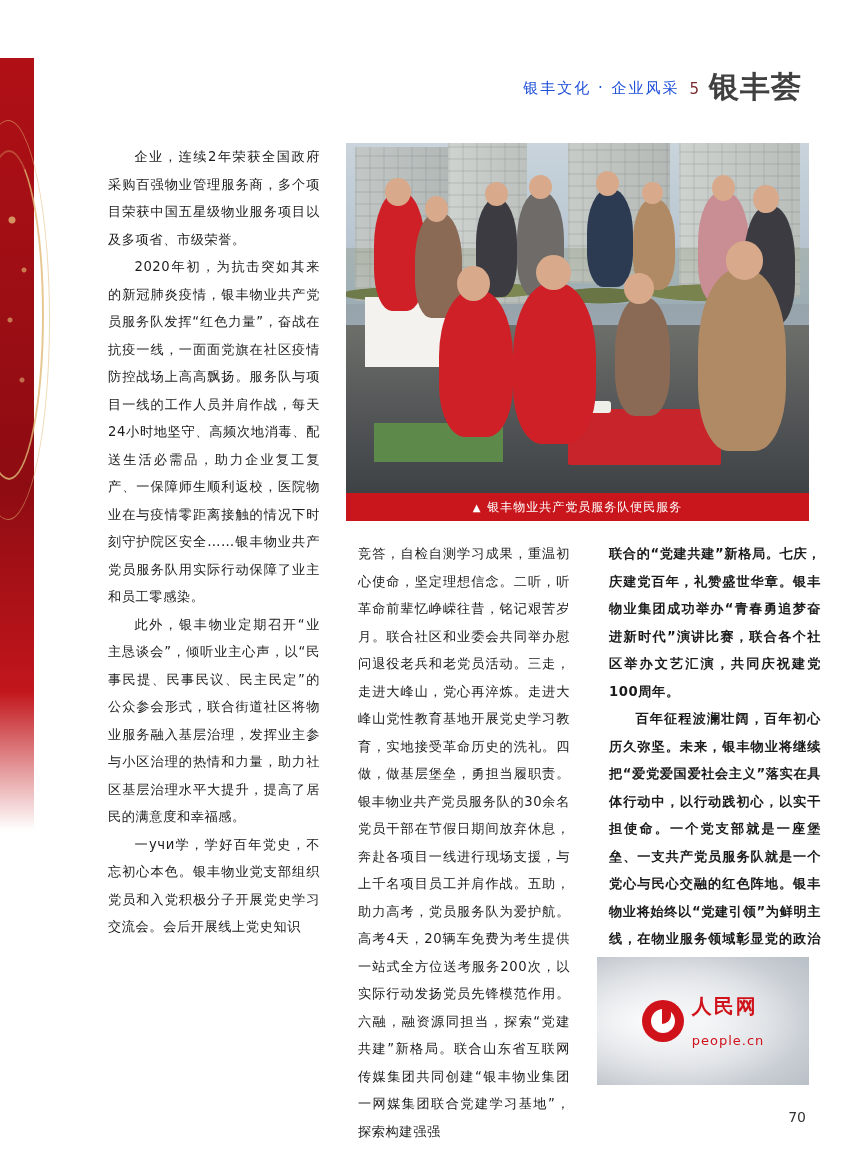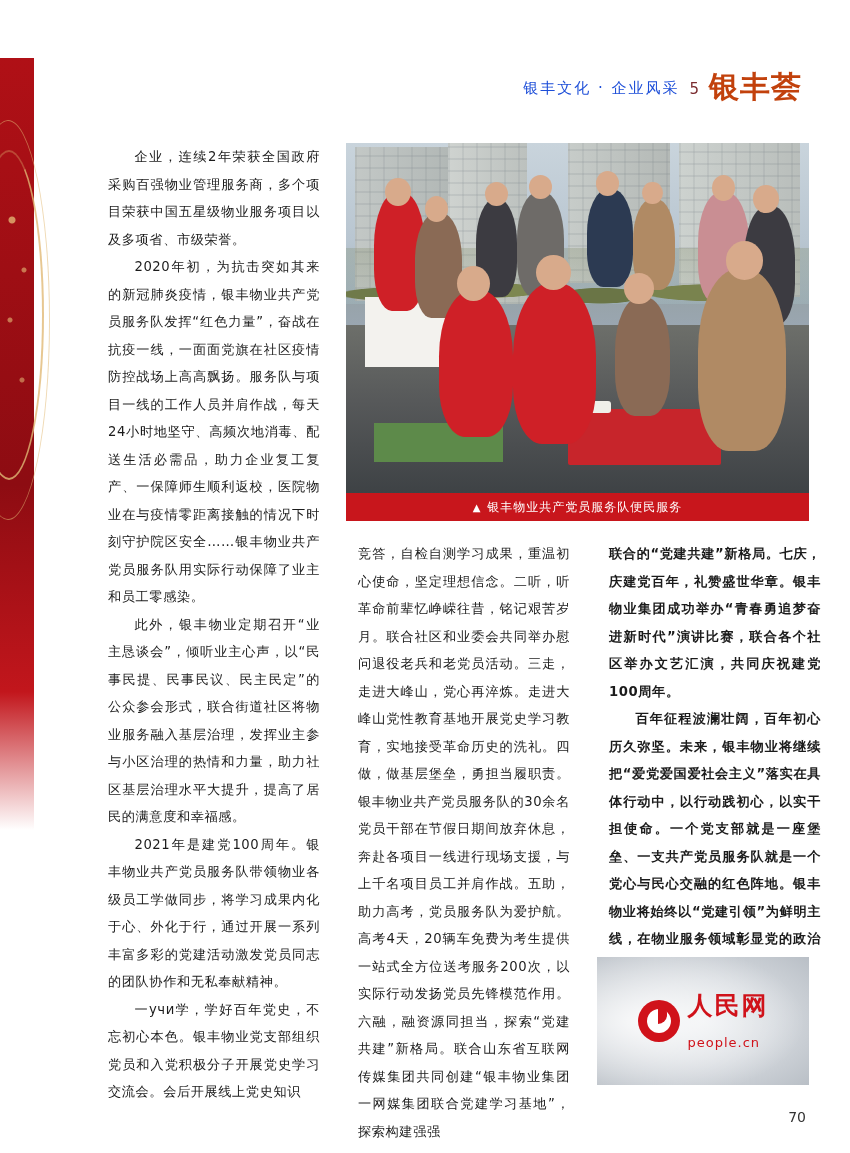--- a/index.html
+++ b/index.html
@@ -63,21 +63,21 @@
     font-family: "DejaVu Sans", "Liberation Sans", sans-serif;
     padding-bottom: 6px;
   }
   .header-num {
     color: #7a2b2f;
     font-size: 15px;
     padding-bottom: 6px;
   }
   .header-logo {
     font-size: 30px;
-    color: #c2410c;
+    color: #404040;
     font-family: "DejaVu Serif", "Liberation Serif", serif;
     font-weight: 700;
     letter-spacing: 1px;
     line-height: 1;
     padding-bottom: 2px;
   }
 
   
   .col {
     position: absolute;
@@ -204,21 +204,21 @@
     width:24px; height:24px; border-radius:50%;
     background:#ffffff;
   }
   .pc-mark:after {
     content:""; position:absolute; left:20px; top:4px;
     width:9px; height:20px; border-radius:0 10px 10px 0;
     background:#d0121a;
   }
   .pc-text { display:flex; flex-direction:column; line-height:1; }
   .pc-cn {
-    font-size: 25px; color: #d0121a; font-weight: 700;
+    font-size: 20px; color: #d0121a; font-weight: 700;
     font-family: "DejaVu Serif","Liberation Serif",serif; letter-spacing: 2px;
   }
   .pc-en {
     font-size: 13px; color: #d0121a; letter-spacing: 1px; margin-top: 18px;
     font-family: "DejaVu Sans","Liberation Sans",sans-serif;
   }
 
   
   .page-no {
     position: absolute;
@@ -293,21 +293,20 @@
   <div class="caption-bar">
     <span class="caption-tri">▲</span>
     <span>银丰物业共产党员服务队便民服务</span>
   </div>
 </div>
 
 <div class="col" id="col1">
   <p>企业，连续2年荣获全国政府采购百强物业管理服务商，多个项目荣获中国五星级物业服务项目以及多项省、市级荣誉。</p>
   <p>2020年初，为抗击突如其来的新冠肺炎疫情，银丰物业共产党员服务队发挥“红色力量”，奋战在抗疫一线，一面面党旗在社区疫情防控战场上高高飘扬。服务队与项目一线的工作人员并肩作战，每天24小时地坚守、高频次地消毒、配送生活必需品，助力企业复工复产、一保障师生顺利返校，医院物业在与疫情零距离接触的情况下时刻守护院区安全……银丰物业共产党员服务队用实际行动保障了业主和员工零感染。</p>
   <p>此外，银丰物业定期召开“业主恳谈会”，倾听业主心声，以“民事民提、民事民议、民主民定”的公众参会形式，联合街道社区将物业服务融入基层治理，发挥业主参与小区治理的热情和力量，助力社区基层治理水平大提升，提高了居民的满意度和幸福感。</p>
-  <p>2021年是建党100周年。银丰物业共产党员服务队带领物业各级员工学做同步，将学习成果内化于心、外化于行，通过开展一系列丰富多彩的党建活动激发党员同志的团队协作和无私奉献精神。</p>
   <p>一учи学，学好百年党史，不忘初心本色。银丰物业党支部组织党员和入党积极分子开展党史学习交流会。会后开展线上党史知识</p>
 </div>
 
 <div class="col" id="col2">
   <p class="noindent">竞答，自检自测学习成果，重温初心使命，坚定理想信念。二听，听革命前辈忆峥嵘往昔，铭记艰苦岁月。联合社区和业委会共同举办慰问退役老兵和老党员活动。三走，走进大峰山，党心再淬炼。走进大峰山党性教育基地开展党史学习教育，实地接受革命历史的洗礼。四做，做基层堡垒，勇担当履职责。银丰物业共产党员服务队的30余名党员干部在节假日期间放弃休息，奔赴各项目一线进行现场支援，与上千名项目员工并肩作战。五助，助力高考，党员服务队为爱护航。高考4天，20辆车免费为考生提供一站式全方位送考服务200次，以实际行动发扬党员先锋模范作用。六融，融资源同担当，探索“党建共建”新格局。联合山东省互联网传媒集团共同创建“银丰物业集团一网媒集团联合党建学习基地”，探索构建强强</p>
 </div>
 
 <div class="col" id="col3">
   <p class="noindent">联合的“党建共建”新格局。七庆，庆建党百年，礼赞盛世华章。银丰物业集团成功举办“青春勇追梦奋进新时代”演讲比赛，联合各个社区举办文艺汇演，共同庆祝建党100周年。</p>
   <p>百年征程波澜壮阔，百年初心历久弥坚。未来，银丰物业将继续把“爱党爱国爱社会主义”落实在具体行动中，以行动践初心，以实干担使命。一个党支部就是一座堡垒、一支共产党员服务队就是一个党心与民心交融的红色阵地。银丰物业将始终以“党建引领”为鲜明主线，在物业服务领域彰显党的政治色彩，把准物业服务的正确方向。</p>

